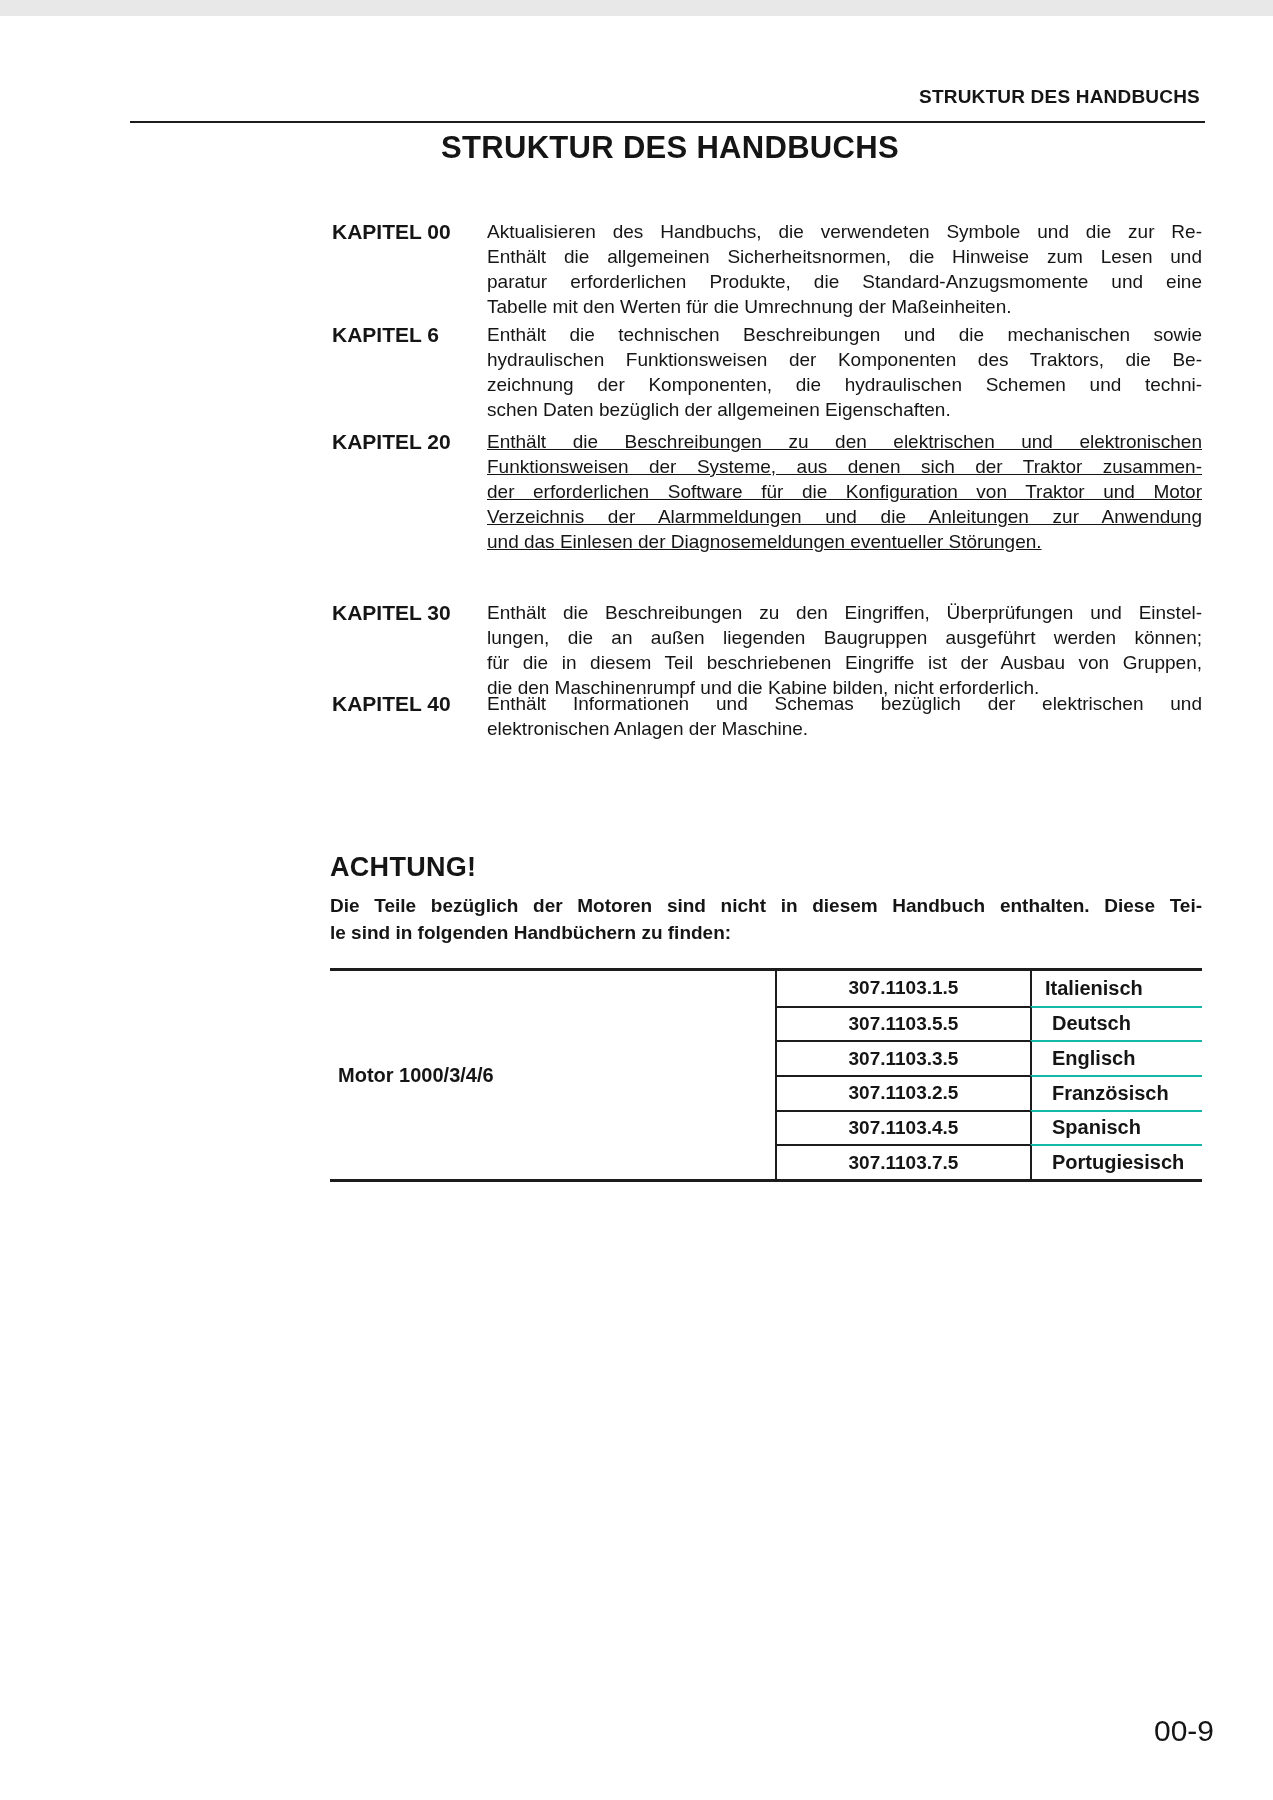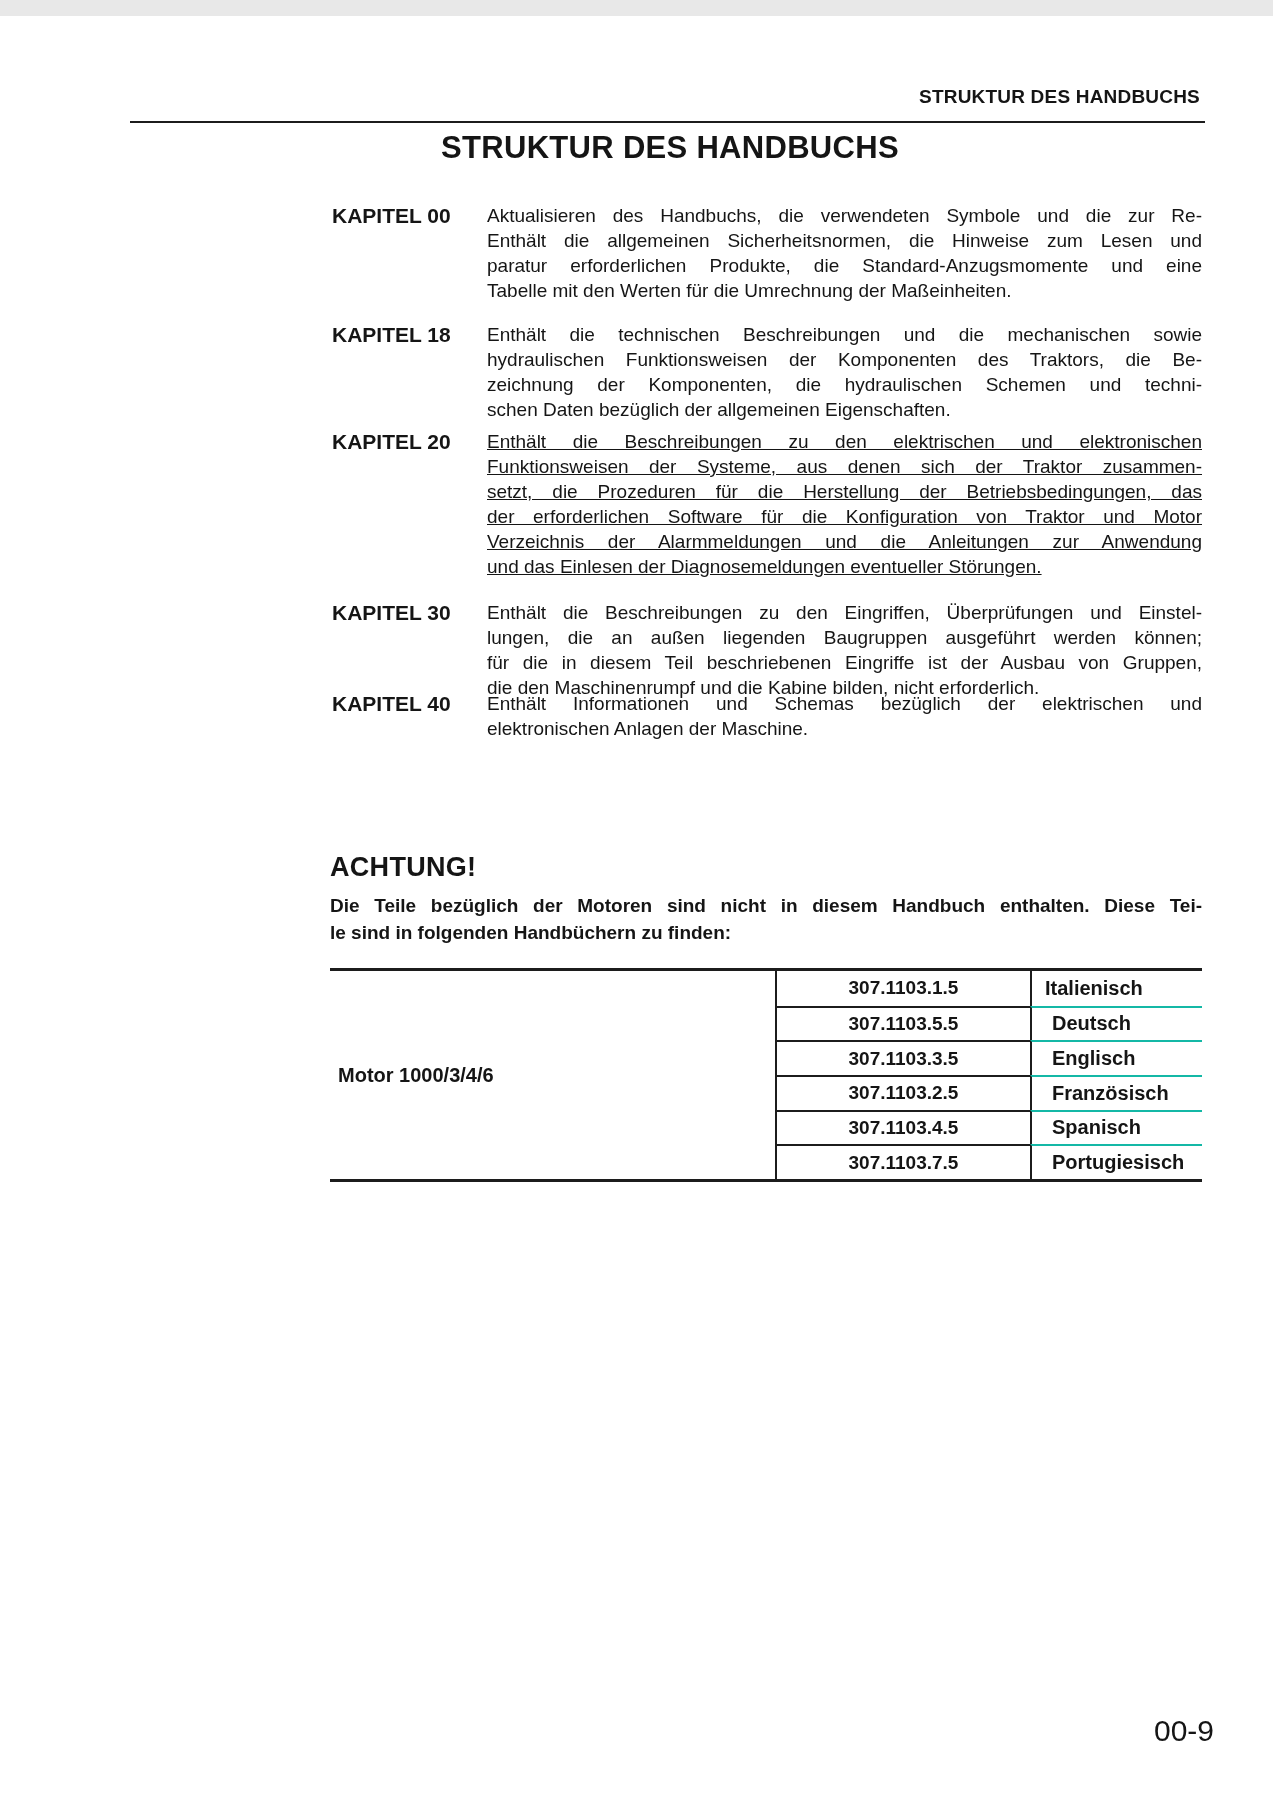--- a/index.html
+++ b/index.html
@@ -19,21 +19,21 @@
   .header-rule{
     position:absolute;top:105px;left:130px;right:68px;
     height:2px;background:#1c1c1c;
   }
   .page-title{
     position:absolute;left:330px;top:114px;width:680px;
     text-align:center;font-size:31px;font-weight:bold;letter-spacing:0.3px;
   }
   .sections{position:absolute;left:330px;top:0;width:872px;}
   section.chapter{position:absolute;left:0;width:872px;}
-  .sections section:nth-of-type(1){top:187px;}
+  .sections section:nth-of-type(1){top:203px;}
   .sections section:nth-of-type(2){top:306px;}
   .sections section:nth-of-type(3){top:413px;text-decoration:underline;}
   .sections section:nth-of-type(4){top:584px;}
   .sections section:nth-of-type(5){top:675px;}
   .chapter-label{
     position:absolute;left:2px;top:0;
     font-size:21px;font-weight:bold;line-height:25px;white-space:nowrap;
   }
   .chapter-desc{
     margin-left:157px;
@@ -101,35 +101,34 @@
         <div class="chapter-label">KAPITEL 00</div>
         <div class="chapter-desc">
           <div class="jline">Aktualisieren des Handbuchs, die verwendeten Symbole und die zur Re-</div>
           <div class="jline">Enthält die allgemeinen Sicherheitsnormen, die Hinweise zum Lesen und</div>
           <div class="jline">paratur erforderlichen Produkte, die Standard-Anzugsmomente und eine</div>
           <div class="jline">Tabelle mit den Werten für die Umrechnung der Maßeinheiten.</div>
         </div>
       </section>
 
       <section class="chapter">
-        <div class="chapter-label">KAPITEL 18</div>
+        <div class="chapter-label">KAPITEL 6</div>
         <div class="chapter-desc">
           <div class="jline">Enthält die technischen Beschreibungen und die mechanischen sowie</div>
           <div class="jline">hydraulischen Funktionsweisen der Komponenten des Traktors, die Be-</div>
           <div class="jline">zeichnung der Komponenten, die hydraulischen Schemen und techni-</div>
           <div class="jline">schen Daten bezüglich der allgemeinen Eigenschaften.</div>
         </div>
       </section>
 
       <section class="chapter">
         <div class="chapter-label">KAPITEL 20</div>
         <div class="chapter-desc">
           <div class="jline">Enthält die Beschreibungen zu den elektrischen und elektronischen</div>
           <div class="jline">Funktionsweisen der Systeme, aus denen sich der Traktor zusammen-</div>
-          <div class="jline">setzt, die Prozeduren für die Herstellung der Betriebsbedingungen, das</div>
           <div class="jline">der erforderlichen Software für die Konfiguration von Traktor und Motor</div>
           <div class="jline">Verzeichnis der Alarmmeldungen und die Anleitungen zur Anwendung</div>
           <div class="jline">und das Einlesen der Diagnosemeldungen eventueller Störungen.</div>
         </div>
       </section>
 
       <section class="chapter">
         <div class="chapter-label">KAPITEL 30</div>
         <div class="chapter-desc">
           <div class="jline">Enthält die Beschreibungen zu den Eingriffen, Überprüfungen und Einstel-</div>

